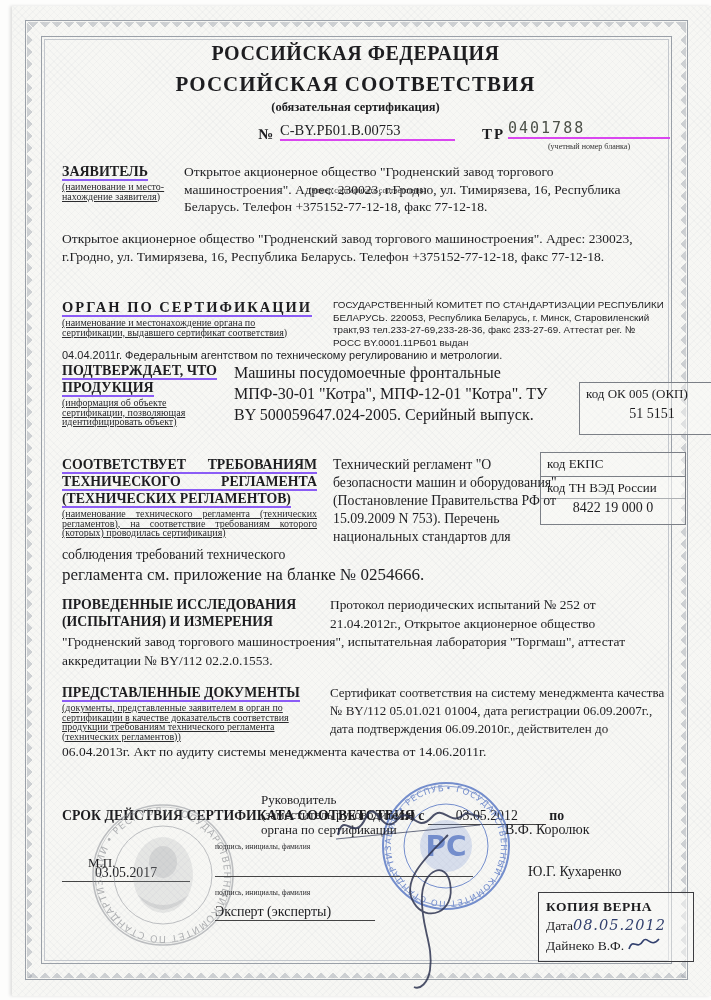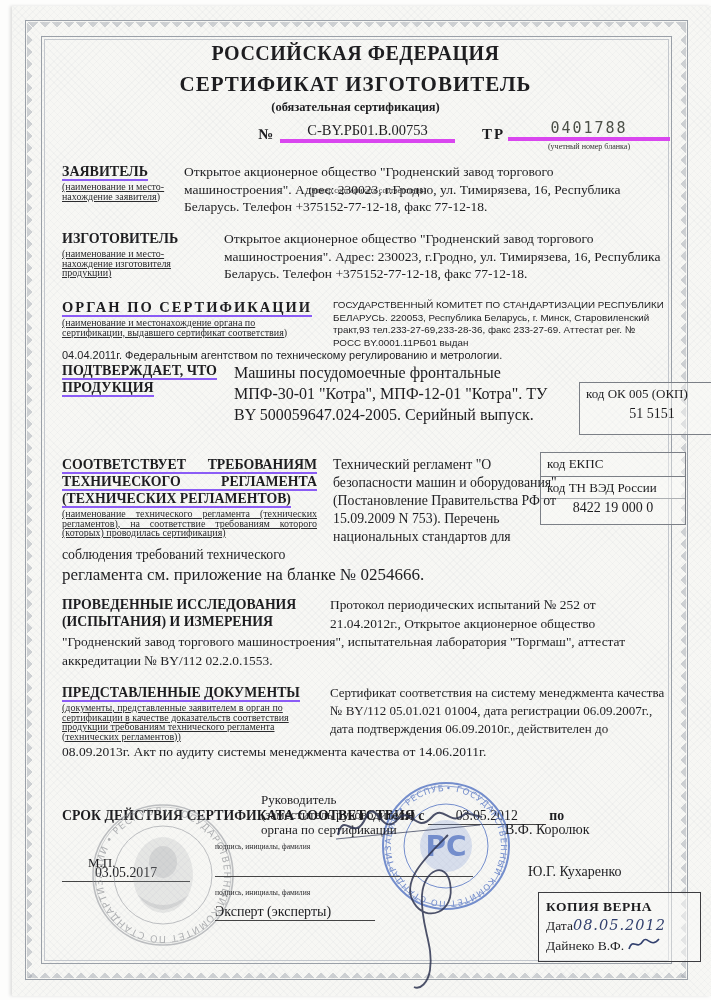--- a/index.html
+++ b/index.html
@@ -27,21 +27,21 @@
     background:linear-gradient(225deg, rgba(140,146,158,.5) 25%, transparent 25%) 0 -6px/12px 12px repeat-y,
                linear-gradient(315deg, rgba(140,146,158,.5) 25%, transparent 25%) 0 -6px/12px 12px repeat-y;}
   .frame-inner{position:absolute;left:41px;top:36px;right:39px;bottom:36px;border:1px solid #9aa0a8;}
   .frame-inner2{position:absolute;left:44px;top:39px;right:42px;bottom:39px;border:1px solid #c3c7cd;}
   
   .hdr{position:absolute;left:0;width:711px;text-align:center;font-weight:bold;}
   .hdr-country{top:42px;font-size:20px;letter-spacing:.5px;}
   .hdr-title{top:72px;font-size:21px;letter-spacing:1px;}
   .hdr-sub{top:100px;font-size:12.5px;}
   .numlbl{position:absolute;font-weight:bold;font-size:15px;}
-  .numline{position:absolute;text-align:center;border-bottom:4px solid #d946ef;font-size:14.5px;}
+  .numline{position:absolute;border-bottom:2px solid #d946ef;font-size:14.5px;}
   .numcap{position:absolute;text-align:center;font-size:8px;color:#333;}
   .mono{font-family:"DejaVu Sans Mono","Liberation Mono",monospace;color:#4c5048;letter-spacing:2px;font-size:15px;}
   
   .sec{position:absolute;left:62px;width:602px;}
   .seclabel{float:left;font-weight:bold;font-size:14px;line-height:17px;}
   .sublabel{font-weight:normal;font-size:10px;line-height:9.5px;color:#2b2b2e;margin-top:2px;text-decoration:underline;}
   .ul{border-bottom:2px solid #8b5cf6;}
   .body{font-size:13.5px;line-height:17.5px;text-align:left;}
   .body2{clear:left;font-size:13.5px;line-height:17.5px;padding-top:2px;}
   .w112{width:112px;margin-right:10px;}
@@ -50,77 +50,74 @@
   .w160{width:160px;margin-right:12px;min-height:66px;}
   .w258{width:258px;margin-right:10px;}
   .sans{font-family:"Liberation Sans","DejaVu Sans",sans-serif;}
   .codebox{position:absolute;left:540px;width:132px;border:1px solid #7b7f86;font-size:13px;padding:3px 6px 4px 6px;background:rgba(250,250,248,.4);}
   .codeval{text-align:center;font-size:14px;padding-top:4px;}
   
   .abs{position:absolute;}
   .pre{white-space:pre-line;margin-left:46px;}
   .cap{font-size:7.6px;color:#2b2b2e;}
   .sigline{border-bottom:1px solid #444;margin-top:40px;}
-  .copybox{position:absolute;left:538px;top:892px;width:130px;border:1.5px solid #3c3c40;padding:5px 24px 6px 7px;font-size:13.5px;line-height:18px;background:rgba(250,250,248,.5);}
+  .copybox{position:absolute;left:538px;top:892px;width:130px;border:1.5px solid #3c3c40;padding:5px 17px 6px 7px;font-size:13.5px;line-height:18px;background:rgba(250,250,248,.5);}
   .hand{font-style:italic;color:#32406e;font-family:"DejaVu Serif",serif;letter-spacing:1px;}
   .stamp{position:absolute;}
   svg text{font-family:"DejaVu Sans",sans-serif;}
 </style>
 </head>
 <body>
 
 <div class="page">
   <div class="paper"></div>
   <div class="frame-outer"></div>
   <div class="zz zz-top"></div>
   <div class="zz zz-bottom"></div>
   <div class="zz zz-left"></div>
   <div class="zz zz-right"></div>
   <div class="frame-inner"></div>
   <div class="frame-inner2"></div>
 
   <div class="hdr hdr-country">РОССИЙСКАЯ ФЕДЕРАЦИЯ</div>
-  <div class="hdr hdr-title">СЕРТИФИКАТ ИЗГОТОВИТЕЛЬ</div>
+  <div class="hdr hdr-title">РОССИЙСКАЯ СООТВЕТСТВИЯ</div>
   <div class="hdr hdr-sub">(обязательная сертификация)</div>
 
   <div class="numlbl abs" style="left:258px;top:126px;">№</div>
   <div class="numline abs" style="left:280px;top:122px;width:175px;">C-BY.РБ01.В.00753</div>
   <div class="numcap abs" style="left:280px;top:142px;width:175px;margin-top:44px;">(номер сертификата соответствия)</div>
   <div class="numlbl abs" style="left:482px;top:126px;letter-spacing:2px;">ТР</div>
   <div class="numline mono abs" style="left:508px;top:119px;width:162px;">0401788</div>
   <div class="numcap abs" style="left:508px;top:142px;width:162px;">(учетный номер бланка)</div>
 
   <div class="sec" style="top:163px;">
     <div class="seclabel w112">
       <span class="ul">ЗАЯВИТЕЛЬ</span>
       <div class="sublabel">(наименование и место-нахождение заявителя)</div>
     </div>
     <div class="body">Открытое акционерное общество "Гродненский завод торгового машиностроения". Адрес: 230023, г.Гродно, ул. Тимирязева, 16, Республика Беларусь. Телефон +375152-77-12-18, факс 77-12-18.</div>
   </div>
 
   <div class="sec" style="top:230px;">
-    <div class="seclabel w150">
-      <span>ИЗГОТОВИТЕЛЬ</span>
-      <div class="sublabel">(наименование и место-нахождение изготовителя продукции)</div>
-    </div>
     <div class="body">Открытое акционерное общество "Гродненский завод торгового машиностроения". Адрес: 230023, г.Гродно, ул. Тимирязева, 16, Республика Беларусь. Телефон +375152-77-12-18, факс 77-12-18.</div>
   </div>
 
   <div class="sec" style="top:299px;">
     <div class="seclabel w255" style="font-size:14.5px;letter-spacing:2px;">
       <span class="ul">ОРГАН ПО СЕРТИФИКАЦИИ</span>
       <div class="sublabel" style="letter-spacing:0;">(наименование и местонахождение органа по сертификации, выдавшего сертификат соответствия)</div>
     </div>
     <div class="body sans" style="font-size:9.8px;line-height:12.5px;">ГОСУДАРСТВЕННЫЙ КОМИТЕТ ПО СТАНДАРТИЗАЦИИ РЕСПУБЛИКИ БЕЛАРУСЬ. 220053, Республика Беларусь, г. Минск, Старовиленский тракт,93 тел.233-27-69,233-28-36, факс 233-27-69. Аттестат рег. № РОСС BY.0001.11РБ01 выдан</div>
     <div class="body2 sans" style="font-size:11px;line-height:13px;padding-top:0;">04.04.2011г. Федеральным агентством по техническому регулированию и метрологии.</div>
   </div>
 
   <div class="sec" style="top:362px;width:500px;">
     <div class="seclabel w160">
       <span class="ul">ПОДТВЕРЖДАЕТ, ЧТО ПРОДУКЦИЯ</span>
+      <div class="sublabel">(информация об объекте сертификации, позволяющая идентифицировать объект)</div>
     </div>
     <div class="body" style="font-size:16px;line-height:21px;">Машины посудомоечные фронтальные МПФ-30-01 "Котра", МПФ-12-01 "Котра". ТУ BY 500059647.024-2005. Серийный выпуск.</div>
   </div>
 
   <div class="codebox" style="top:382px;height:44px;margin-left:39px;">
     <div>код ОК 005 (ОКП)</div>
     <div class="codeval">51 5151</div>
   </div>
   <div class="codebox" style="top:452px;height:38px;">
     <div>код ЕКПС</div>
@@ -144,21 +141,21 @@
     <div class="seclabel w258" style="font-size:13.8px;">ПРОВЕДЕННЫЕ ИССЛЕДОВАНИЯ (ИСПЫТАНИЯ) И ИЗМЕРЕНИЯ</div>
     <div class="body" style="font-size:13.4px;line-height:18.5px;">Протокол периодических испытаний  № 252 от 21.04.2012г., Открытое акционерное общество "Гродненский завод торгового машиностроения", испытательная лаборатория "Торгмаш",  аттестат  аккредитации № BY/112 02.2.0.1553.</div>
   </div>
 
   <div class="sec" style="top:684px;width:606px;">
     <div class="seclabel w258" style="font-size:13.8px;min-height:52px;">
       <span class="ul">ПРЕДСТАВЛЕННЫЕ ДОКУМЕНТЫ</span>
       <div class="sublabel">(документы, представленные заявителем в орган по сертификации в качестве доказательств соответствия продукции требованиям технического регламента (технических регламентов))</div>
     </div>
     <div class="body" style="font-size:13px;line-height:18px;">Сертификат соответствия на систему менеджмента качества № BY/112 05.01.021 01004, дата регистрации 06.09.2007г., дата подтверждения 06.09.2010г., действителен до</div>
-    <div class="body2" style="font-size:13.5px;">08.09.2013г. Акт по аудиту системы менеджмента качества от 14.06.2011г.</div>
+    <div class="body2" style="font-size:13.5px;">06.04.2013г. Акт по аудиту системы менеджмента качества от 14.06.2011г.</div>
   </div>
 
   <div class="abs" style="left:62px;top:768px;width:606px;font-size:13.8px;">
     <span style="font-weight:bold;">СРОК ДЕЙСТВИЯ СЕРТИФИКАТА СООТВЕТСТВИЯ</span>
     <span style="font-weight:bold;">с</span>
     <span class="sigline" style="display:inline-block;width:118px;text-align:center;">03.05.2012</span>
     <span style="font-weight:bold;">по</span>
     <span class="sigline" style="display:inline-block;width:128px;text-align:center;">03.05.2017</span>
   </div>
 

